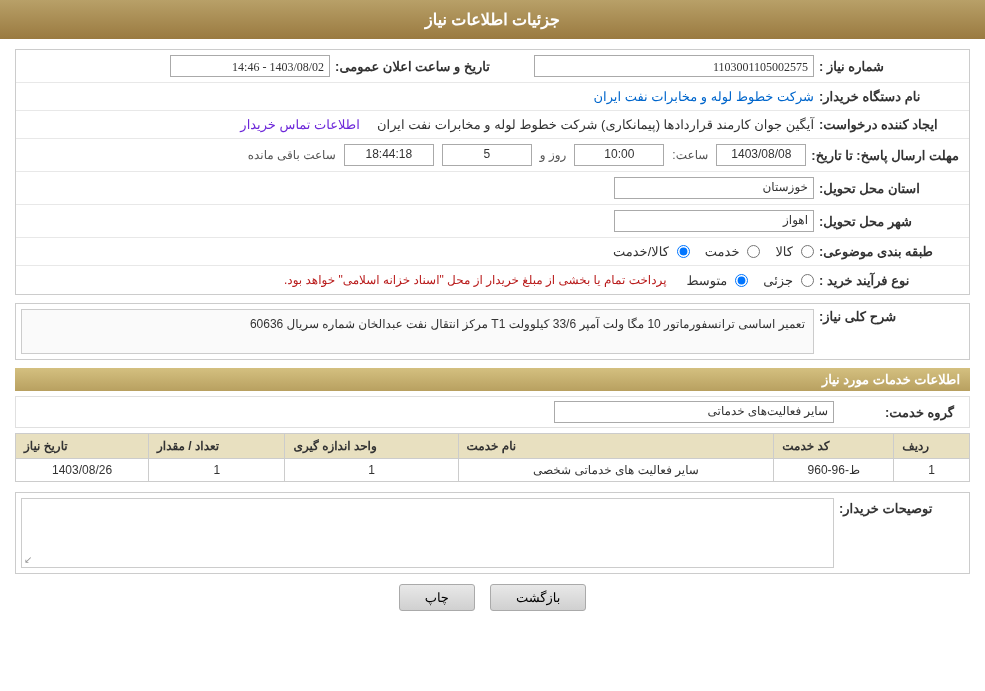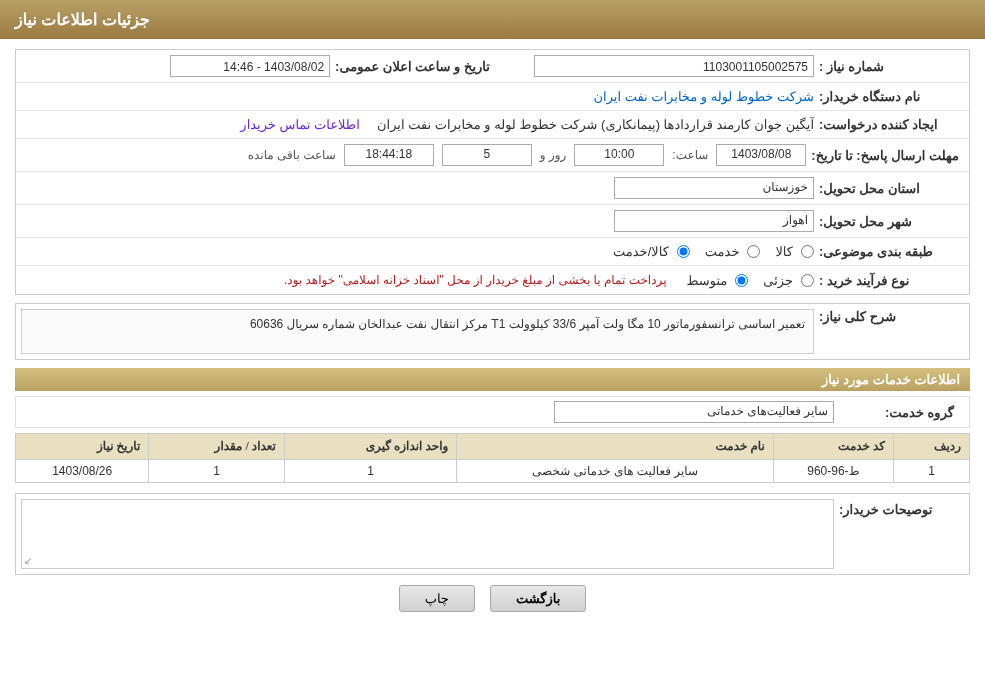--- a/index.html
+++ b/index.html
@@ -12,21 +12,21 @@
     }
     .page-wrapper {
       max-width: 985px;
       margin: 0 auto;
       background: #fff;
       min-height: 691px;
     }
     .header-bar {
       background: linear-gradient(to bottom, #b8a068, #9a7a40);
       color: #fff;
-      text-align: left;
+      text-align: center;
       padding: 10px 15px;
       font-size: 16px;
       font-weight: bold;
     }
     .content {
       padding: 10px 15px;
     }
     .info-row {
       display: flex;
       align-items: center;
@@ -51,21 +51,21 @@
       display: flex;
       align-items: center;
       gap: 5px;
     }
     .input-field {
       border: 1px solid #aaa;
       background: #fff;
       padding: 2px 5px;
       font-size: 12px;
       height: 22px;
-      font-family: Liberation Sans, sans-serif;
+      font-family: Liberation Serif, serif;
     }
     .input-wide {
       width: 280px;
     }
     .link-blue {
       color: #0066cc;
       text-decoration: none;
     }
     .link-green {
       color: #6d28d9;
@@ -132,23 +132,22 @@
     .services-table {
       width: 100%;
       border-collapse: collapse;
       font-size: 12px;
       margin-bottom: 10px;
     }
     .services-table th {
       background: #e8e0c0;
       border: 1px solid #ccc;
       padding: 5px 8px;
-      text-align: right;
-      font-weight: bold;
-      font-family: Liberation Serif, serif;
+      text-align: left;
+      font-weight: bold;
     }
     .services-table td {
       border: 1px solid #ccc;
       padding: 4px 8px;
       text-align: center;
     }
     .services-table tr:nth-child(even) td {
       background: #f9f9f9;
     }
     .buyer-desc-box {
@@ -177,21 +176,20 @@
       cursor: pointer;
       font-family: Tahoma, Arial, sans-serif;
       font-size: 13px;
       border-radius: 3px;
     }
     .btn-print {
       background: linear-gradient(to bottom, #e8e8e8, #d0d0d0);
     }
     .btn-back {
       background: linear-gradient(to bottom, #e8e8e8, #d0d0d0);
-      font-weight: bold;
     }
     .section-container {
       border: 1px solid #ccc;
       margin-bottom: 8px;
     }
     .paired-label {
       font-weight: bold;
       padding: 3px 10px;
       min-width: 130px;
       text-align: right;

